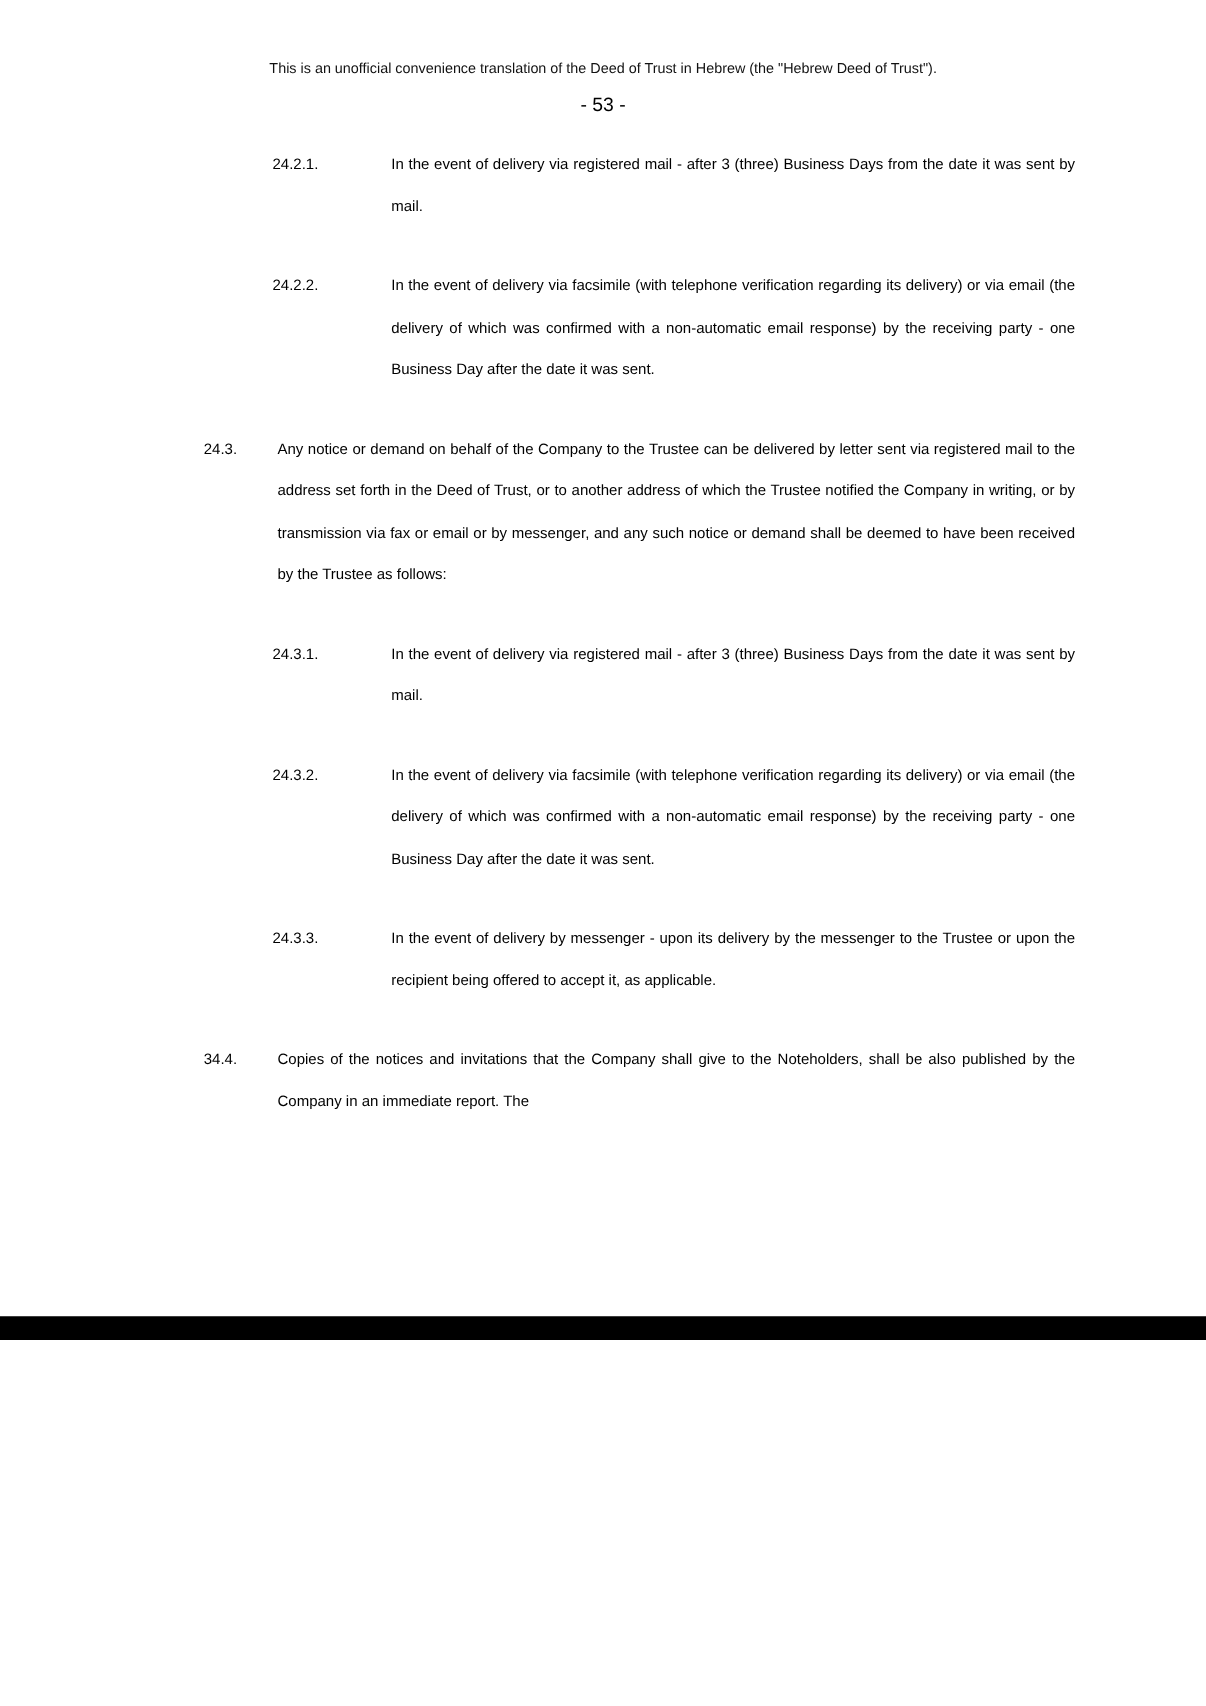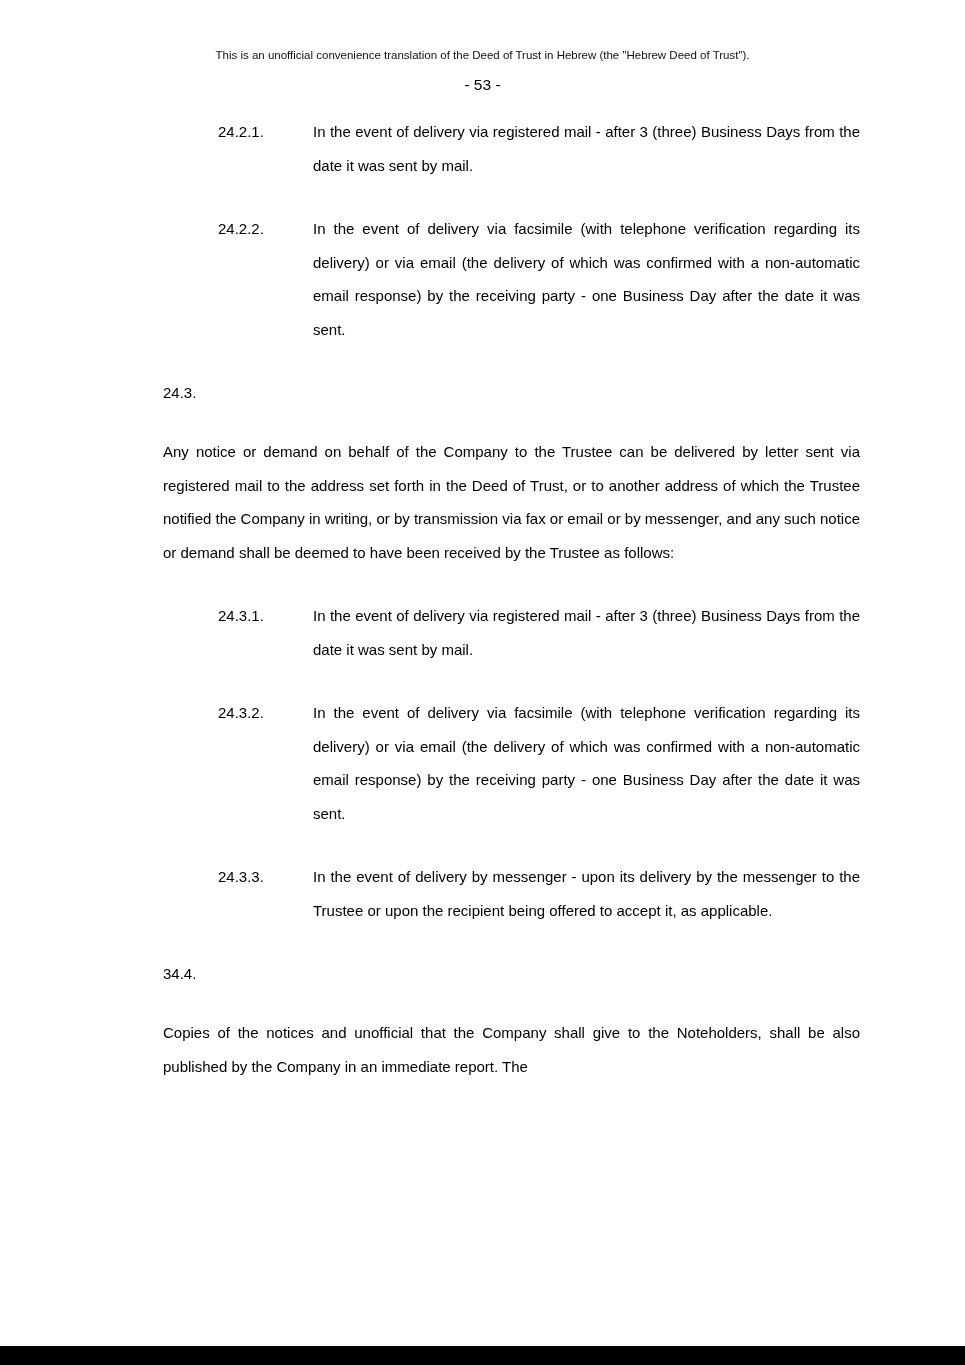--- a/index.html
+++ b/index.html
@@ -3,21 +3,21 @@
 <meta charset="utf-8">
 <style>
   html, body {
     margin: 0;
     padding: 0;
     background: #ffffff;
   }
   .page {
     position: relative;
     width: 965px;
-    height: 1365px;
+    height: 1072px;
     background: #ffffff;
     font-family: "Liberation Sans", sans-serif;
     color: #000000;
     overflow: hidden;
   }
   .header {
     padding-top: 48px;
     text-align: center;
     font-size: 11.5px;
     line-height: 15px;
@@ -28,35 +28,34 @@
     text-align: center;
     font-size: 15.5px;
     line-height: 20px;
   }
   .content {
     margin-top: 20px;
   }
   .clause {
     display: flex;
     align-items: flex-start;
-    font-size: 15px;
+    font-size: 12px;
     line-height: 33.5px;
     margin-bottom: 30px;
   }
   .clause.sub {
     margin-left: 218px;
     margin-right: 105px;
   }
   .clause.sub .num {
     flex: 0 0 95px;
   }
   .clause.main {
     margin-left: 163px;
     margin-right: 105px;
-    flex-direction: column;
   }
   .clause.main .num {
     flex: 0 0 59px;
   }
   .clause .txt {
     flex: 1 1 auto;
     text-align: justify;
     text-justify: inter-word;
   }
   .bottom-bar {
@@ -107,20 +106,20 @@
       <div class="txt">In the event of delivery via facsimile (with telephone verification regarding its delivery) or via email (the delivery of which was confirmed with a non-automatic email response) by the receiving party - one Business Day after the date it was sent.</div>
     </div>
 
     <div class="clause sub">
       <div class="num">24.3.3.</div>
       <div class="txt">In the event of delivery by messenger - upon its delivery by the messenger to the Trustee or upon the recipient being offered to accept it, as applicable.</div>
     </div>
 
     <div class="clause main">
       <div class="num">34.4.</div>
-      <div class="txt">Copies of the notices and unofficial that the Company shall give to the Noteholders, shall be also published by the Company in an immediate report. The</div>
+      <div class="txt">Copies of the notices and invitations that the Company shall give to the Noteholders, shall be also published by the Company in an immediate report. The</div>
     </div>
 
   </div>
 
   <div class="bottom-bar"></div>
 
 </div>
 
 </body></html>

